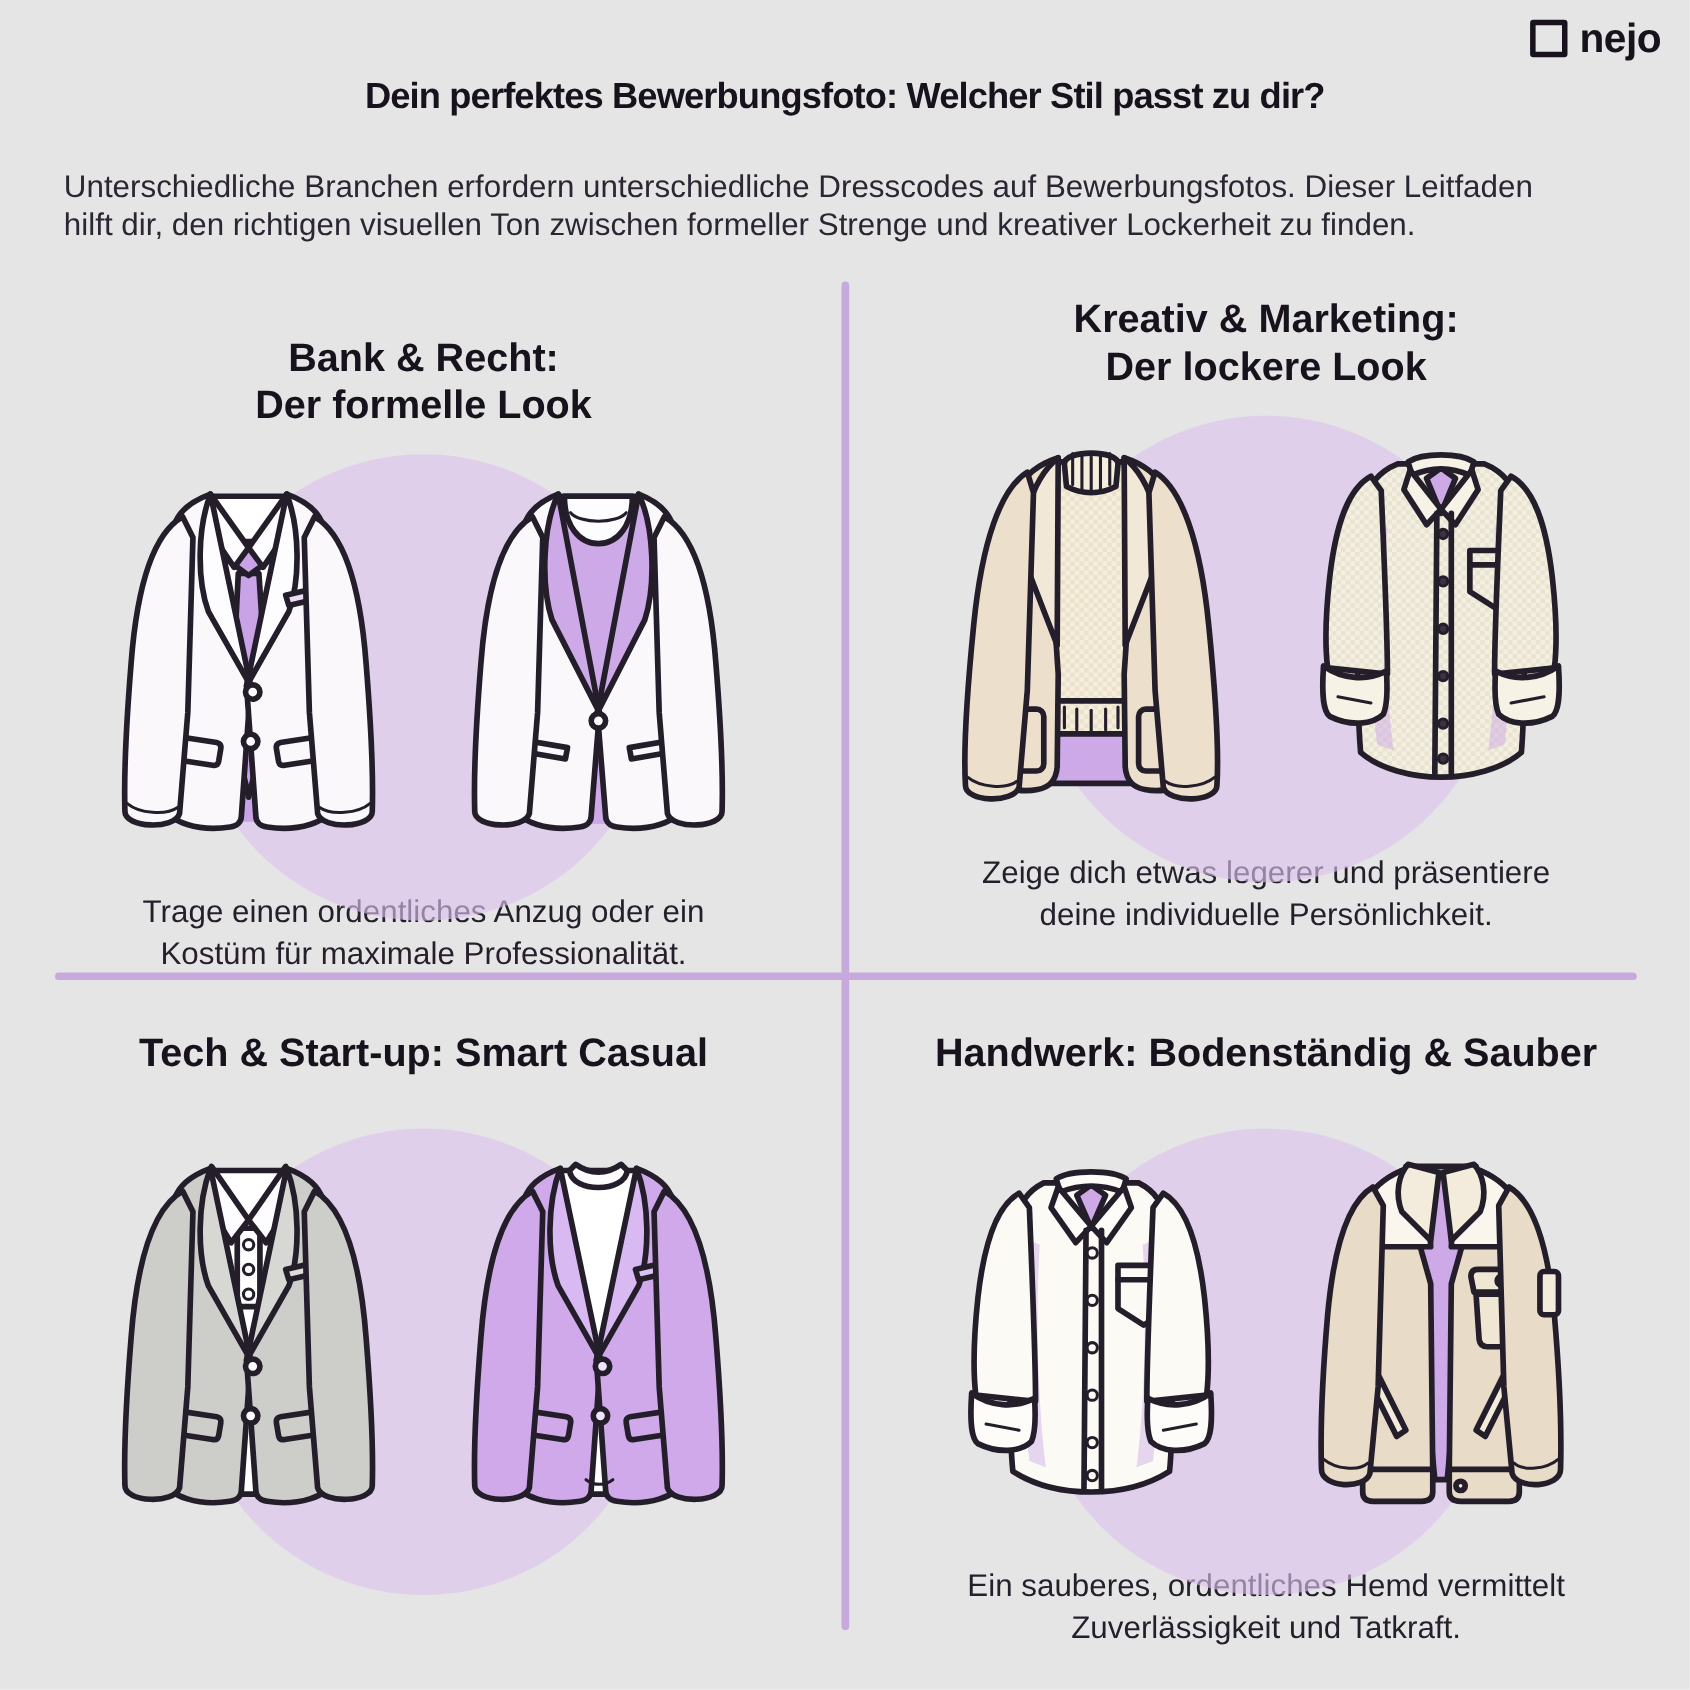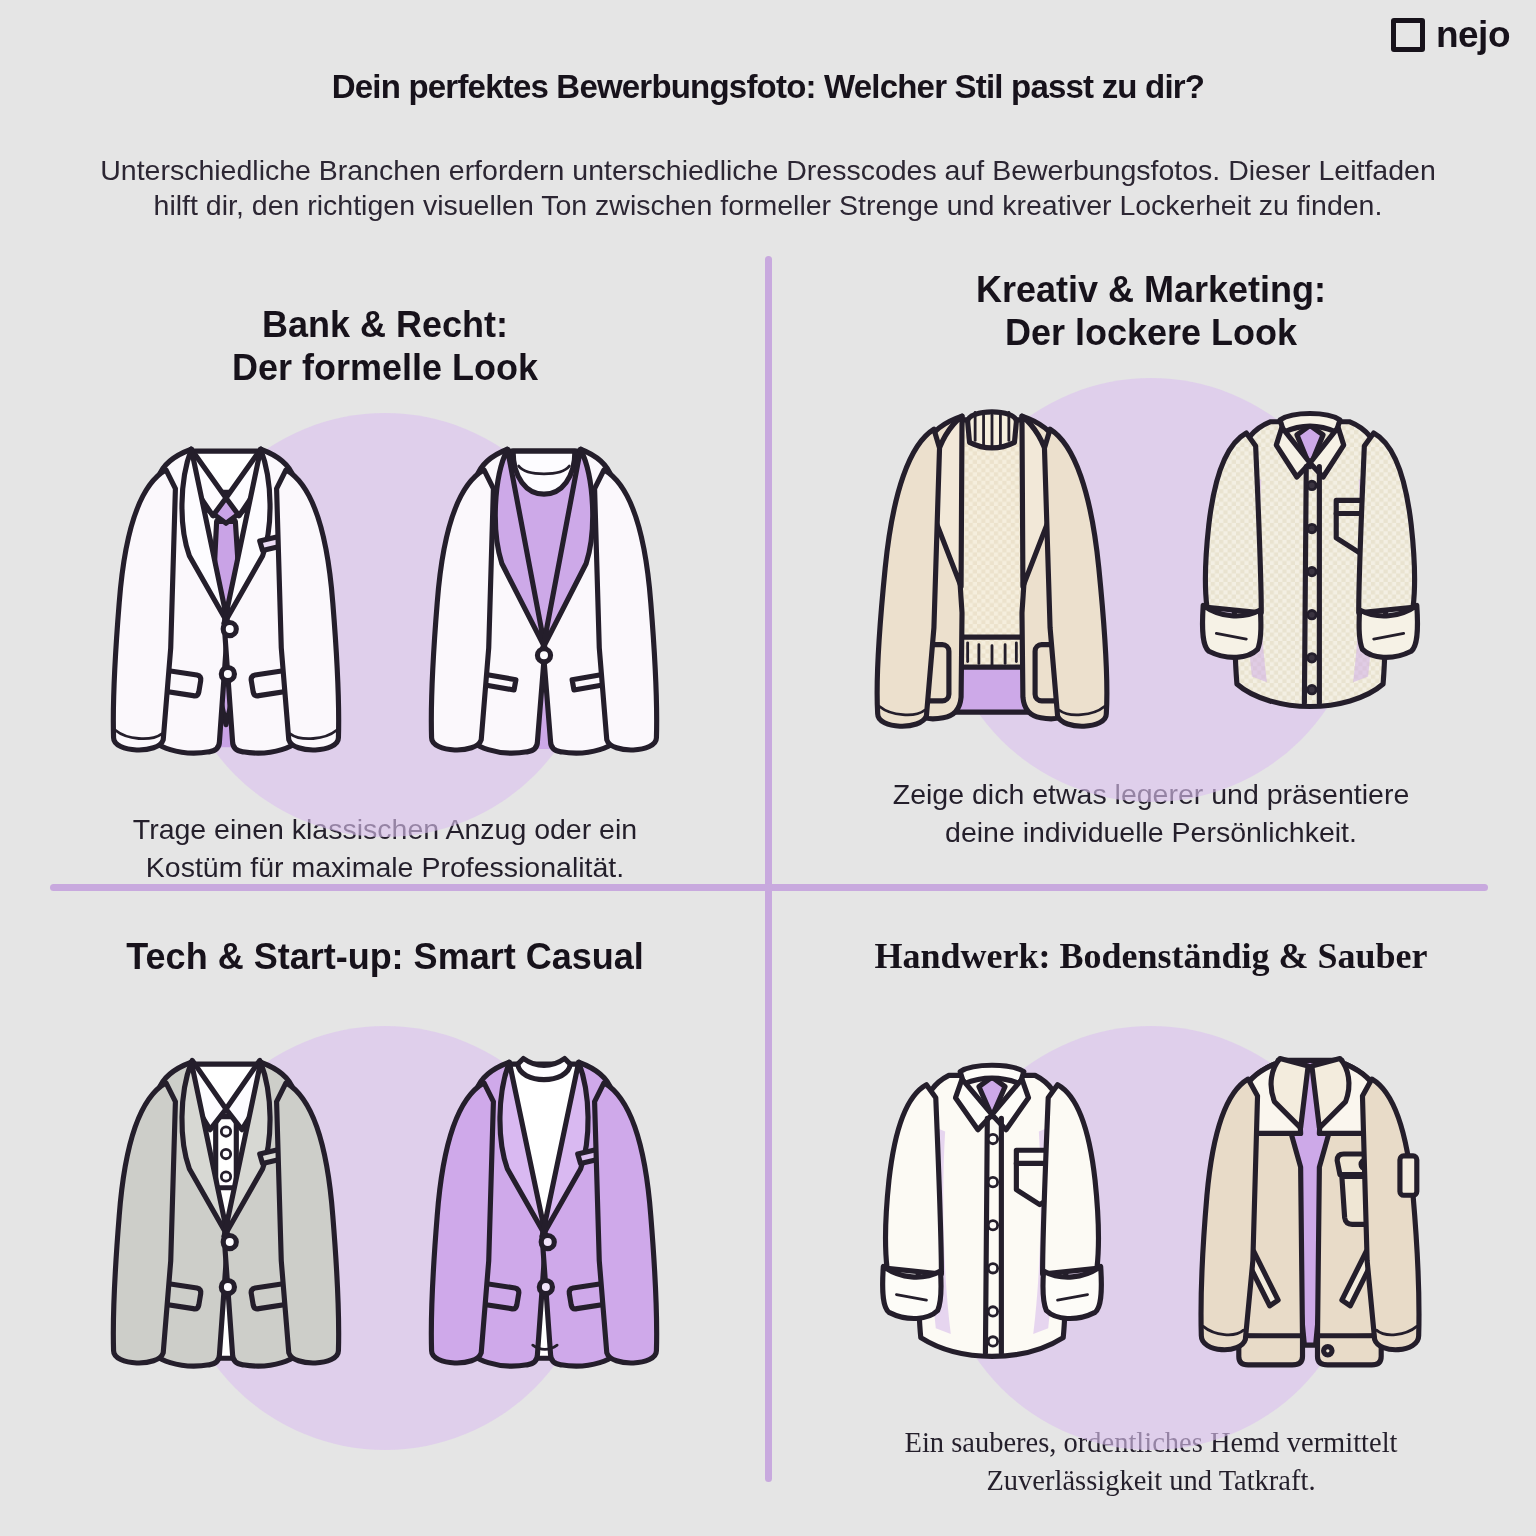--- a/index.html
+++ b/index.html
@@ -6,33 +6,33 @@
   body{width:1536px;height:1536px;font-family:"Liberation Sans","DejaVu Sans",sans-serif;}
   .canvas{position:relative;width:1536px;height:1536px;background:#e5e5e5;overflow:hidden;color:#161118;}
 
   
   .logo{position:absolute;top:14px;right:26px;display:flex;align-items:center;gap:11px;}
   .logo-square{width:24px;height:24px;border:5px solid #17121b;border-radius:3px;}
   .logo-text{font-size:37px;font-weight:800;letter-spacing:-0.5px;color:#17121b;}
 
   .title{position:absolute;top:46px;left:0;width:100%;text-align:center;
          font-size:33px;font-weight:800;letter-spacing:-0.8px;color:#17121b;white-space:pre-line;}
-  .subtitle{position:absolute;top:124px;left:50%;transform:translateX(-50%);width:1420px;text-align:center;
+  .subtitle{position:absolute;top:124px;left:50%;transform:translateX(-50%);width:1420px;text-align:left;
             font-size:28.5px;font-weight:500;color:#2c2633;line-height:1.26;white-space:pre-line;}
 
   
   .divider-v{position:absolute;left:765px;top:256px;width:7px;height:1226px;background:#c8a9de;border-radius:4px;}
   .divider-h{position:absolute;left:50px;top:884px;width:1438px;height:7px;background:#c8a9de;border-radius:4px;}
 
   
   .quadrant{position:absolute;width:710px;display:flex;flex-direction:column;align-items:center;}
   .q1{left:30px;top:268px;margin-top:35px;}
   .q2{left:796px;top:268px;}
   .q3{left:30px;top:935px;}
-  .q4{left:796px;top:935px;font-family:Liberation Serif, serif;}
+  .q4{left:796px;top:935px;}
   .q-title{margin:0;text-align:center;font-size:36px;font-weight:800;line-height:1.2;color:#17121b;white-space:pre-line;}
   .illus{position:relative;width:660px;height:372px;margin-top:34px;display:flex;justify-content:center;gap:18px;}
   .q3 .illus,.q4 .illus{margin-top:58px;}
   .halo{position:absolute;left:50%;top:-10px;transform:translateX(-50%);width:424px;height:424px;border-radius:50%;
         background:#dcc2ef;opacity:0.62;}
   .illus svg{position:relative;width:300px;height:356px;}
   .q-caption{margin:16px 0 0 0;text-align:center;font-size:28.5px;font-weight:500;color:#241f2b;line-height:1.32;white-space:pre-line;}
 
   .outline{stroke:#241e2b;stroke-width:5.5;stroke-linejoin:round;stroke-linecap:round;}
   .thin{stroke:#241e2b;stroke-width:3;stroke-linejoin:round;stroke-linecap:round;fill:none;}
@@ -95,21 +95,21 @@
           <path d="M199,28 L159,240 L205,150 C216,116 214,58 199,28 Z" fill="#cda9e8"></path>
           <path d="M84,266 L130,274 L128,285 L82,277 Z" fill="#fbf8fc"></path>
           <path d="M236,266 L190,274 L192,285 L238,277 Z" fill="#fbf8fc"></path>
           <circle cx="160" cy="248" r="7" fill="#fdfcff"></circle>
           <path d="M96,50 C68,66 52,114 46,192 C41,254 39,304 40,336 C40,352 88,354 93,338 L101,240 L106,70 Z" fill="#fbf8fc"></path>
           <path d="M224,50 C252,66 268,114 274,192 C279,254 281,304 280,336 C280,352 232,354 227,338 L219,240 L214,70 Z" fill="#fbf8fc"></path>
         </g>
         <path class="thin" d="M133,46 C142,57 178,57 187,46"></path>
       </svg>
     </div>
-    <p class="q-caption">Trage einen klassischen Anzug oder ein
+    <p class="q-caption">Trage einen ordentliches Anzug oder ein
 Kostüm für maximale Professionalität.</p>
   </section>
 
   <section class="quadrant q2">
     <h2 class="q-title">Kreativ &amp; Marketing:
 Der lockere Look</h2>
     <div class="illus">
       <div class="halo"></div>
 
       <svg viewBox="0 0 320 380">

